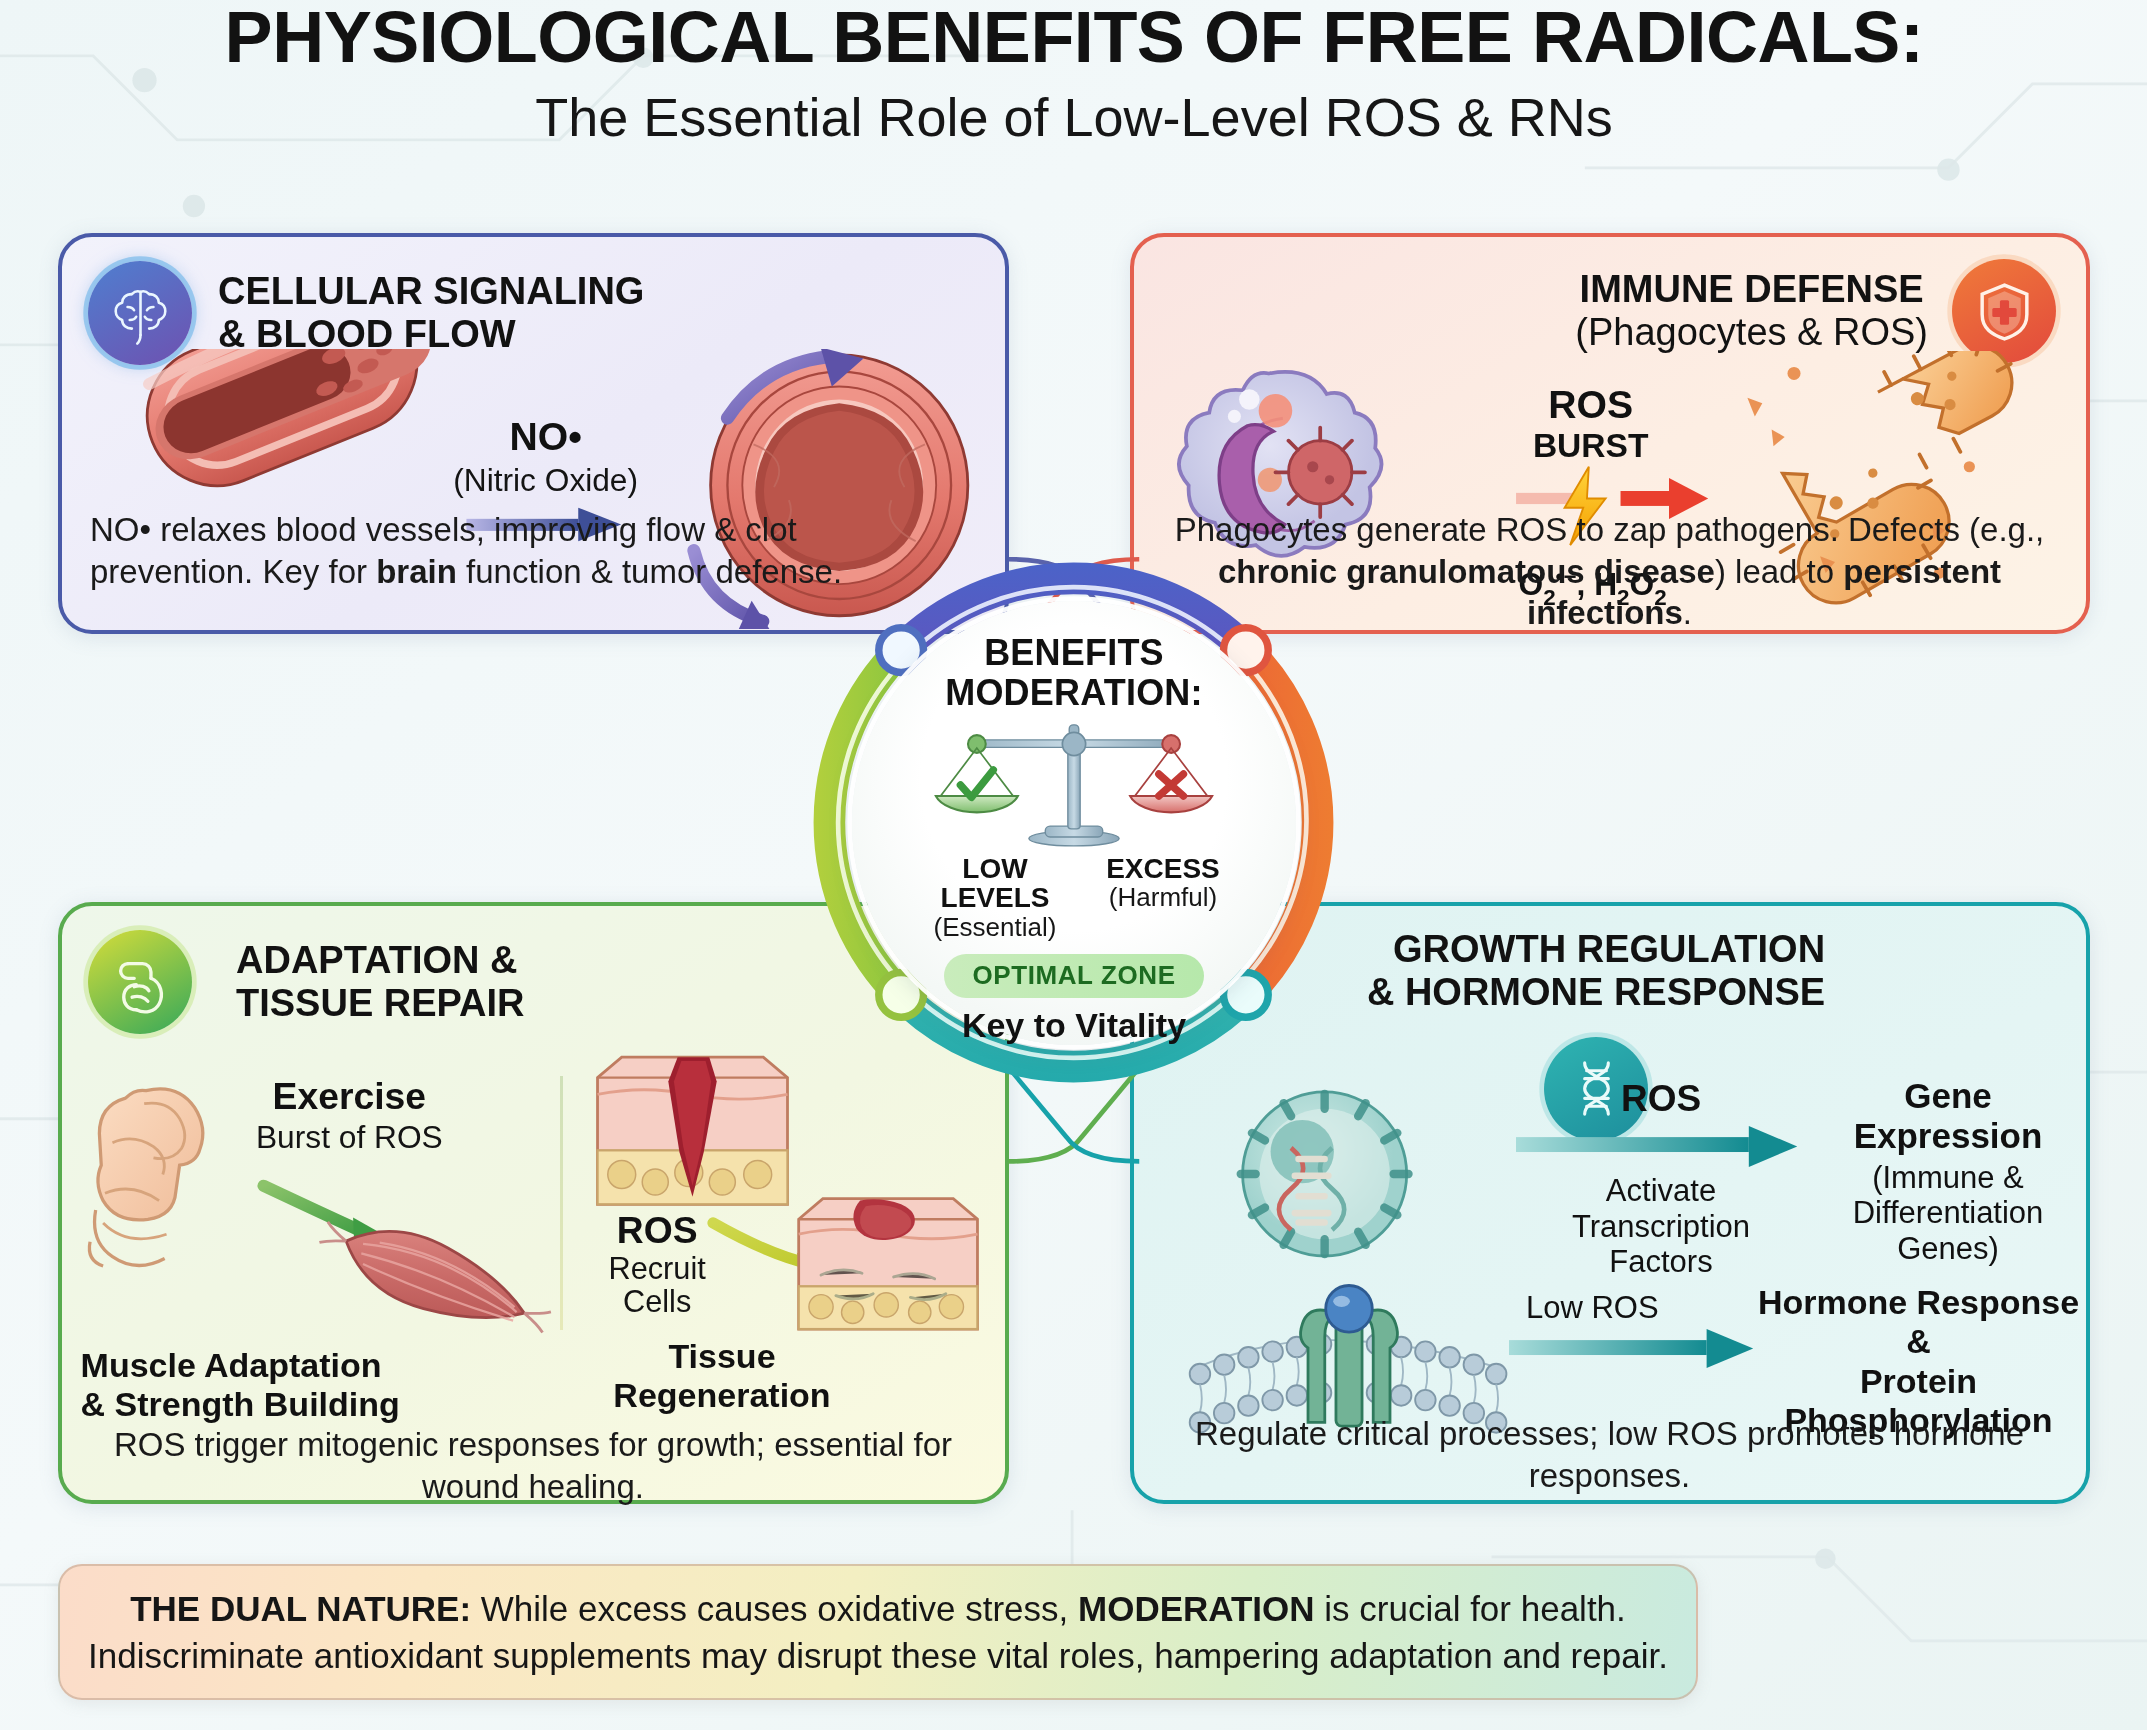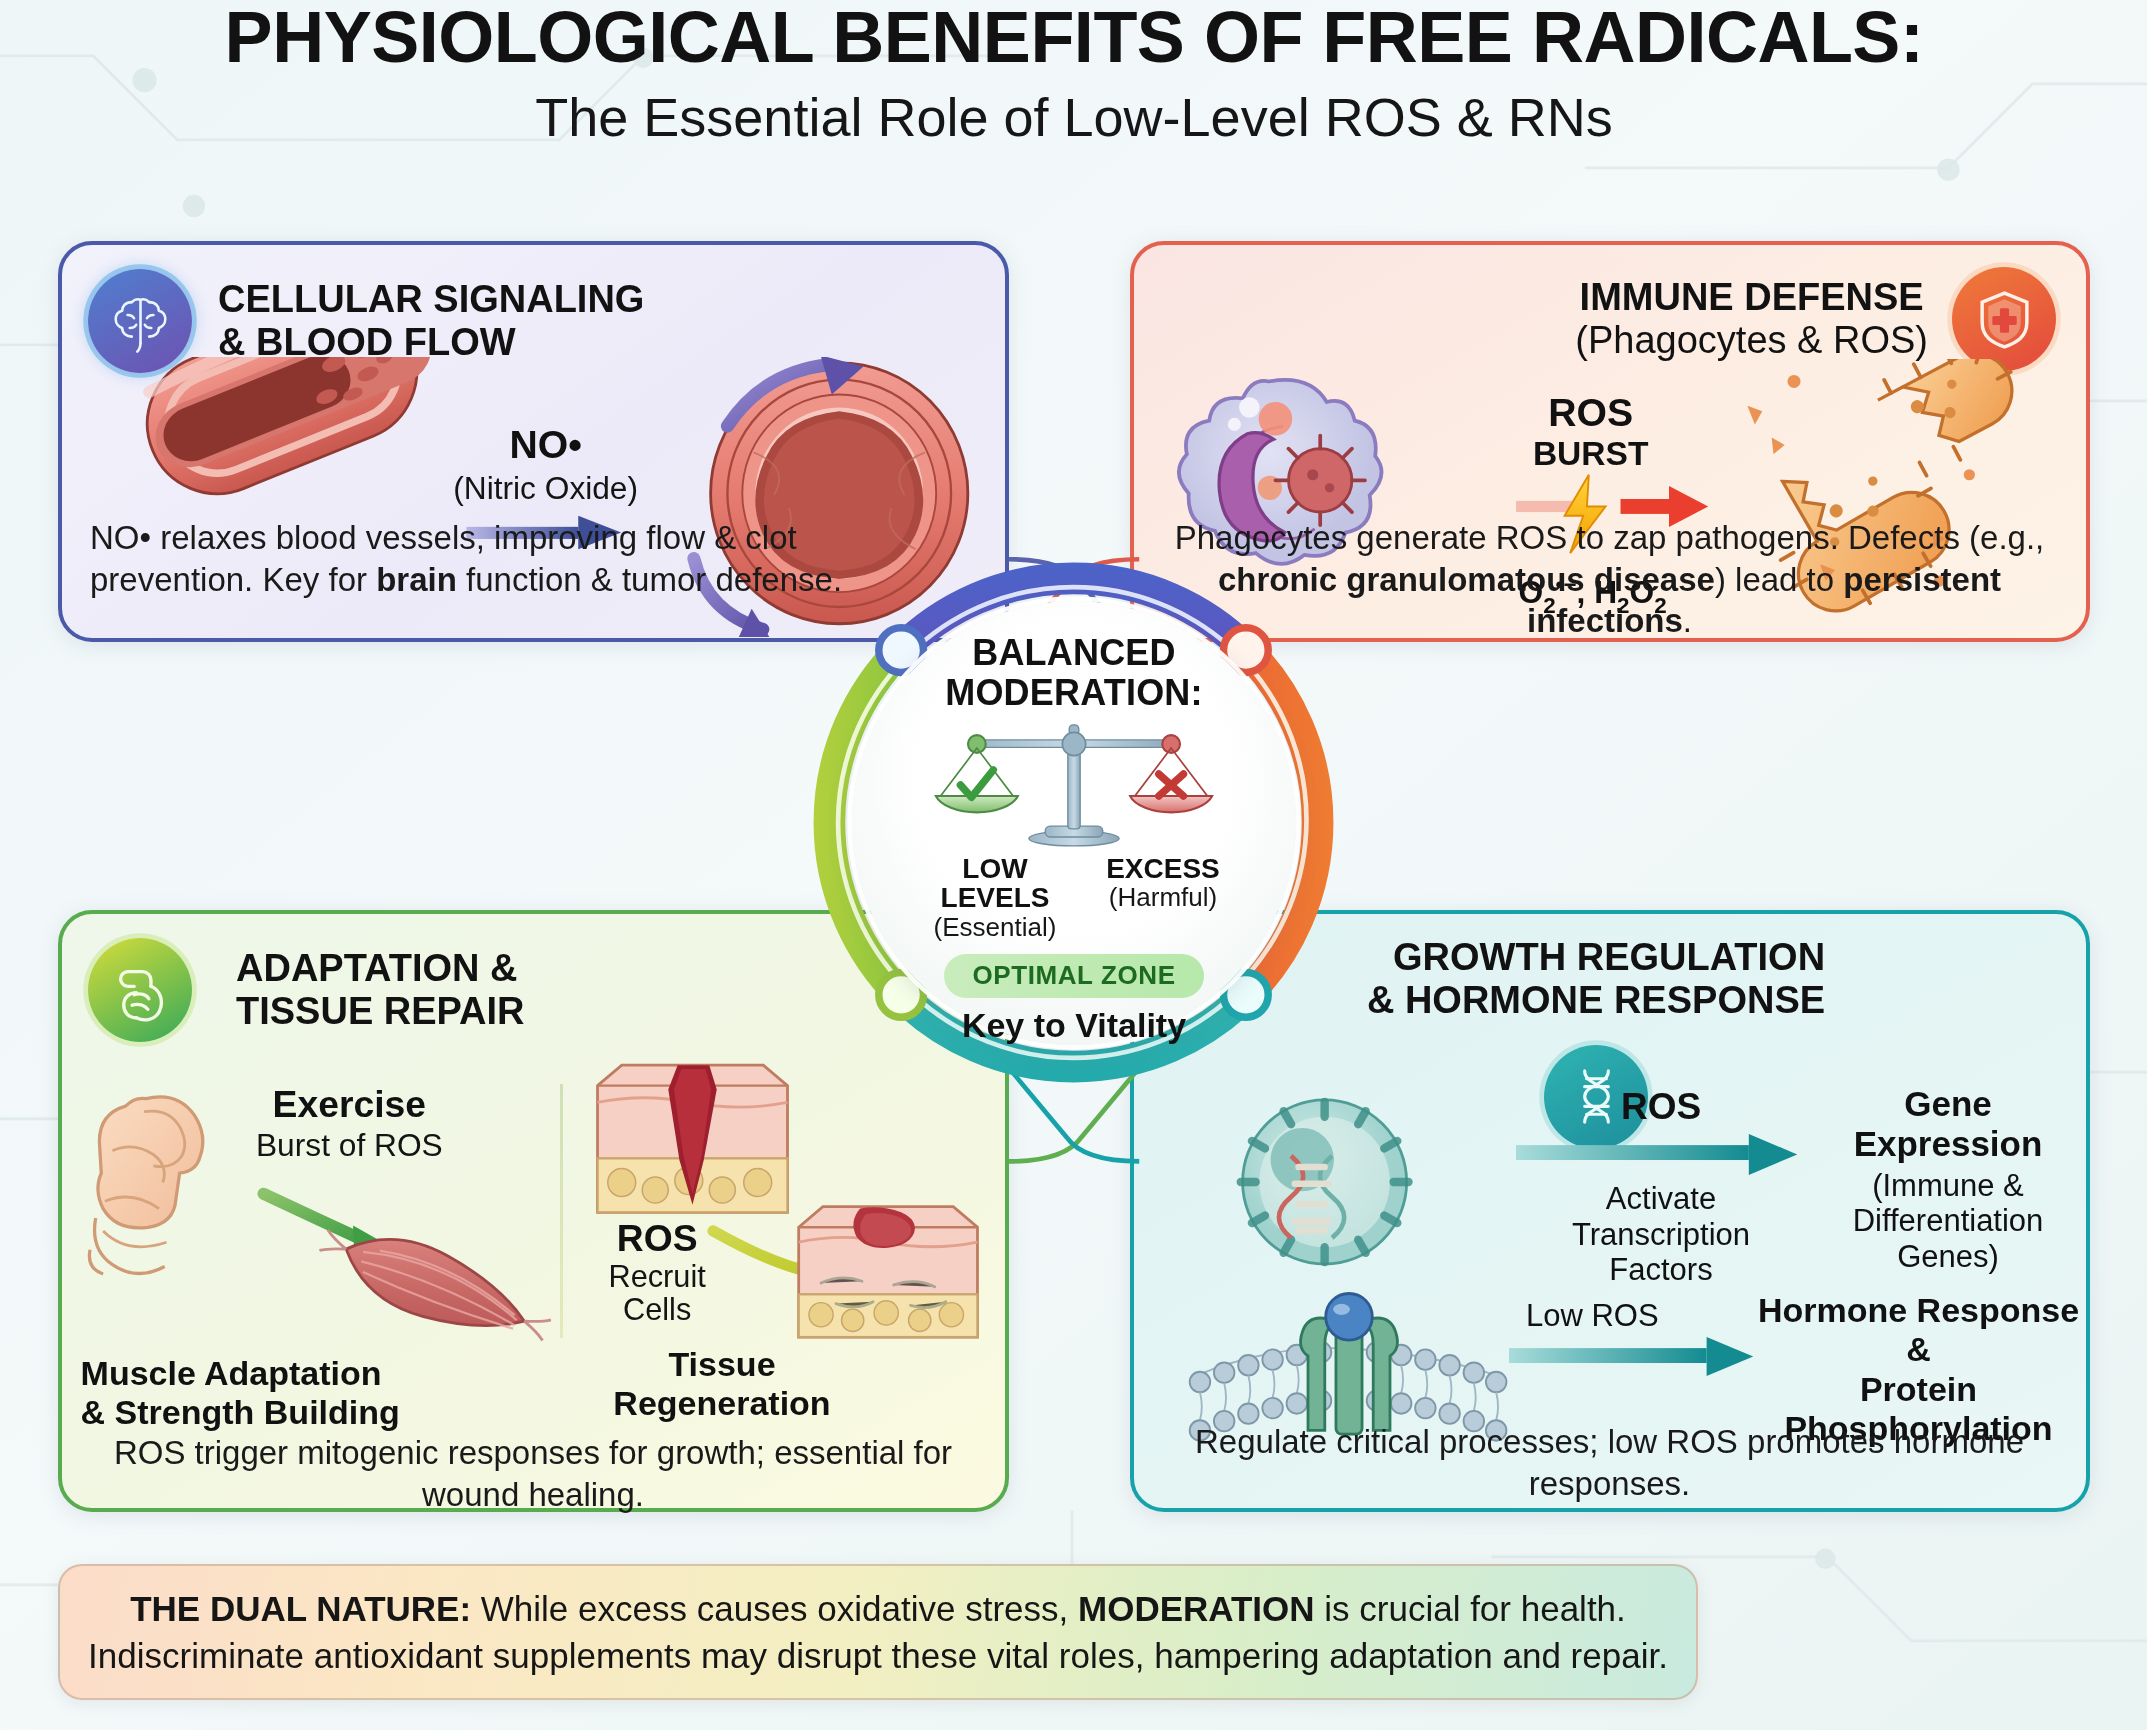--- a/index.html
+++ b/index.html
@@ -17,21 +17,21 @@
   
   #header { position: absolute; top: 0; left: 0; width: 2148px; height: 200px;
             text-align: center; z-index: 5; }
   #title { font-size: 72px; font-weight: bold; letter-spacing: -0.5px;
            color: #121212; line-height: 1.05; }
   #subtitle { font-size: 54px; color: #161616; padding-top: 13px; line-height: 1.05;
               font-weight: 400; }
 
   
   .panel { position: absolute; border-radius: 34px; z-index: 6;
-           box-shadow: 0 3.7px 20.5px rgba(110,130,160,0.16); margin-top: 8px; }
+           box-shadow: 0 3.7px 20.5px rgba(110,130,160,0.16); }
   .panel-head { display: flex; align-items: center; }
   .panel-title { font-size: 38px; font-weight: bold; color: #121212; line-height: 1.13; }
   .panel-title .sub { font-weight: 400; display: block; }
   .badge { width: 104px; height: 104px; border-radius: 50%;
            display: flex; align-items: center; justify-content: center;
            flex: 0 0 auto; }
   .panel-body { font-size: 33px; color: #1a1a1a; line-height: 1.26; }
   .panel-body b { font-weight: bold; }
 
   
@@ -651,21 +651,21 @@
     <g>
       <circle cx="115" cy="115" r="24" fill="#f0f8ff" stroke="#4f6fc0" stroke-width="8"></circle>
       <circle cx="485" cy="115" r="24" fill="#fff3ec" stroke="#e0553f" stroke-width="8"></circle>
       <circle cx="115" cy="485" r="24" fill="#f6ffe8" stroke="#95c23f" stroke-width="8"></circle>
       <circle cx="485" cy="485" r="24" fill="#eafcfb" stroke="#1fa5ab" stroke-width="8"></circle>
     </g>
   </svg>
 
   <div id="hub-inner">
     <div id="hub-title">
-      <span>BALANCED</span><br>
+      <span>BENEFITS</span><br>
       <span>MODERATION:</span>
     </div>
 
     <svg width="392" height="183" viewBox="0 0 420 196" style="margin-top:5.6px;">
       <defs>
         <linearGradient id="panL" x1="0" y1="0" x2="0" y2="1">
           <stop offset="0%" stop-color="#cfe9c2"></stop>
             <stop offset="100%" stop-color="#7fbe6e"></stop>
         </linearGradient>
         <linearGradient id="panR" x1="0" y1="0" x2="0" y2="1">

